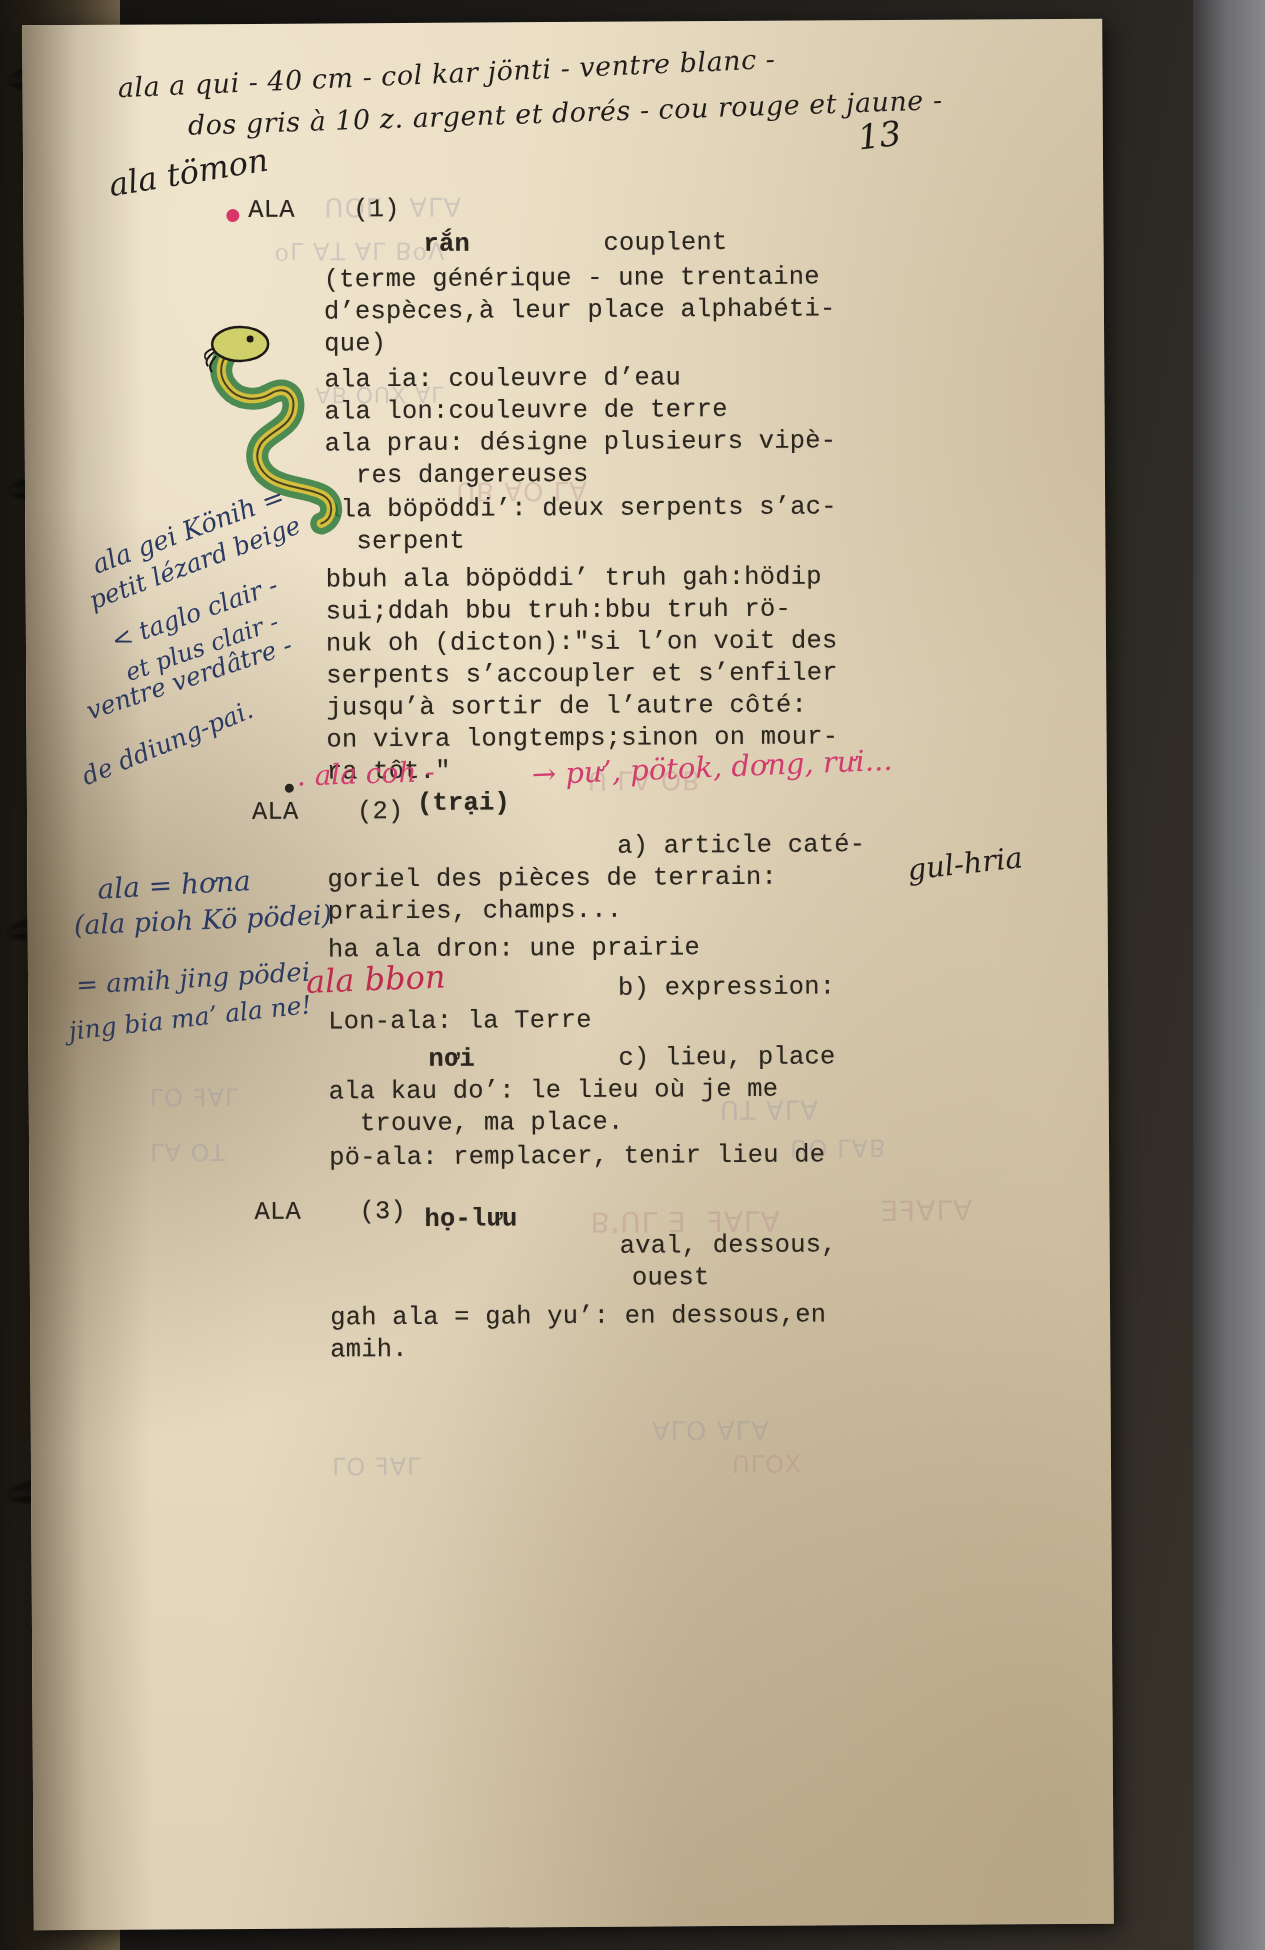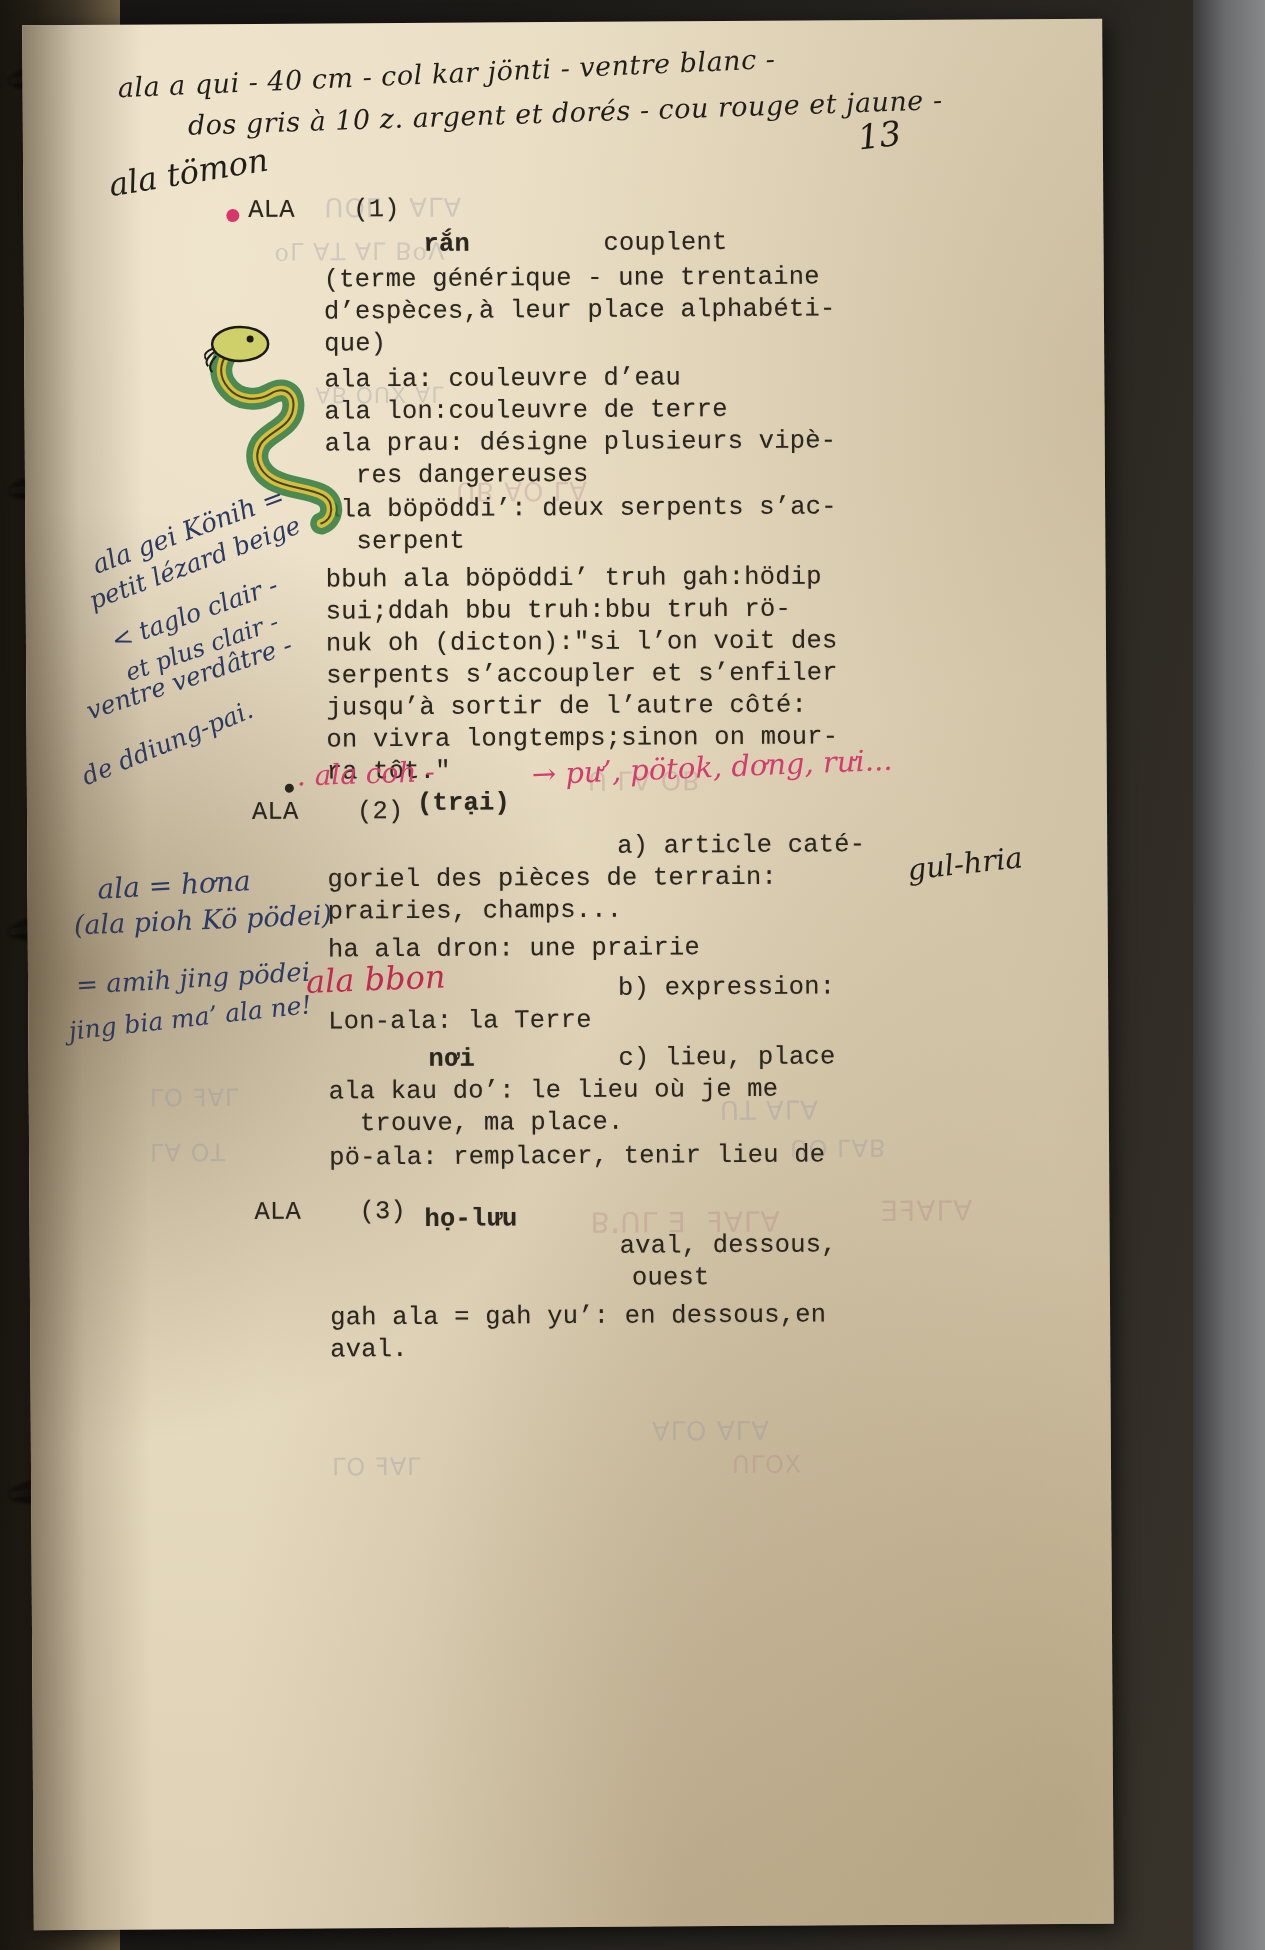--- a/index.html
+++ b/index.html
@@ -282,16 +282,16 @@
     <div class="hw blue" style="left:40px; top:980px; font-size:25px; transform:rotate(-6deg);">jing bia ma’ ala ne!</div>
 
     <div class="tw" style="left:225px; top:1172px;">ALA</div>
     <div class="tw" style="left:330px; top:1172px;">(3)</div>
 
     <div class="tw bold" style="left:395px; top:1180px;">họ-lưu</div>
     <div class="tw" style="left:590px; top:1208px;">aval, dessous,</div>
     <div class="tw" style="left:590px; top:1240px;margin-left:12px;">ouest</div>
 
     <div class="tw" style="left:300px; top:1278px;">gah ala = gah yu’: en dessous,en</div>
-    <div class="tw" style="left:300px; top:1310px;">aval.</div>
+    <div class="tw" style="left:300px; top:1310px;">amih.</div>
 
   </div>
 </div>
 
 </body></html>

